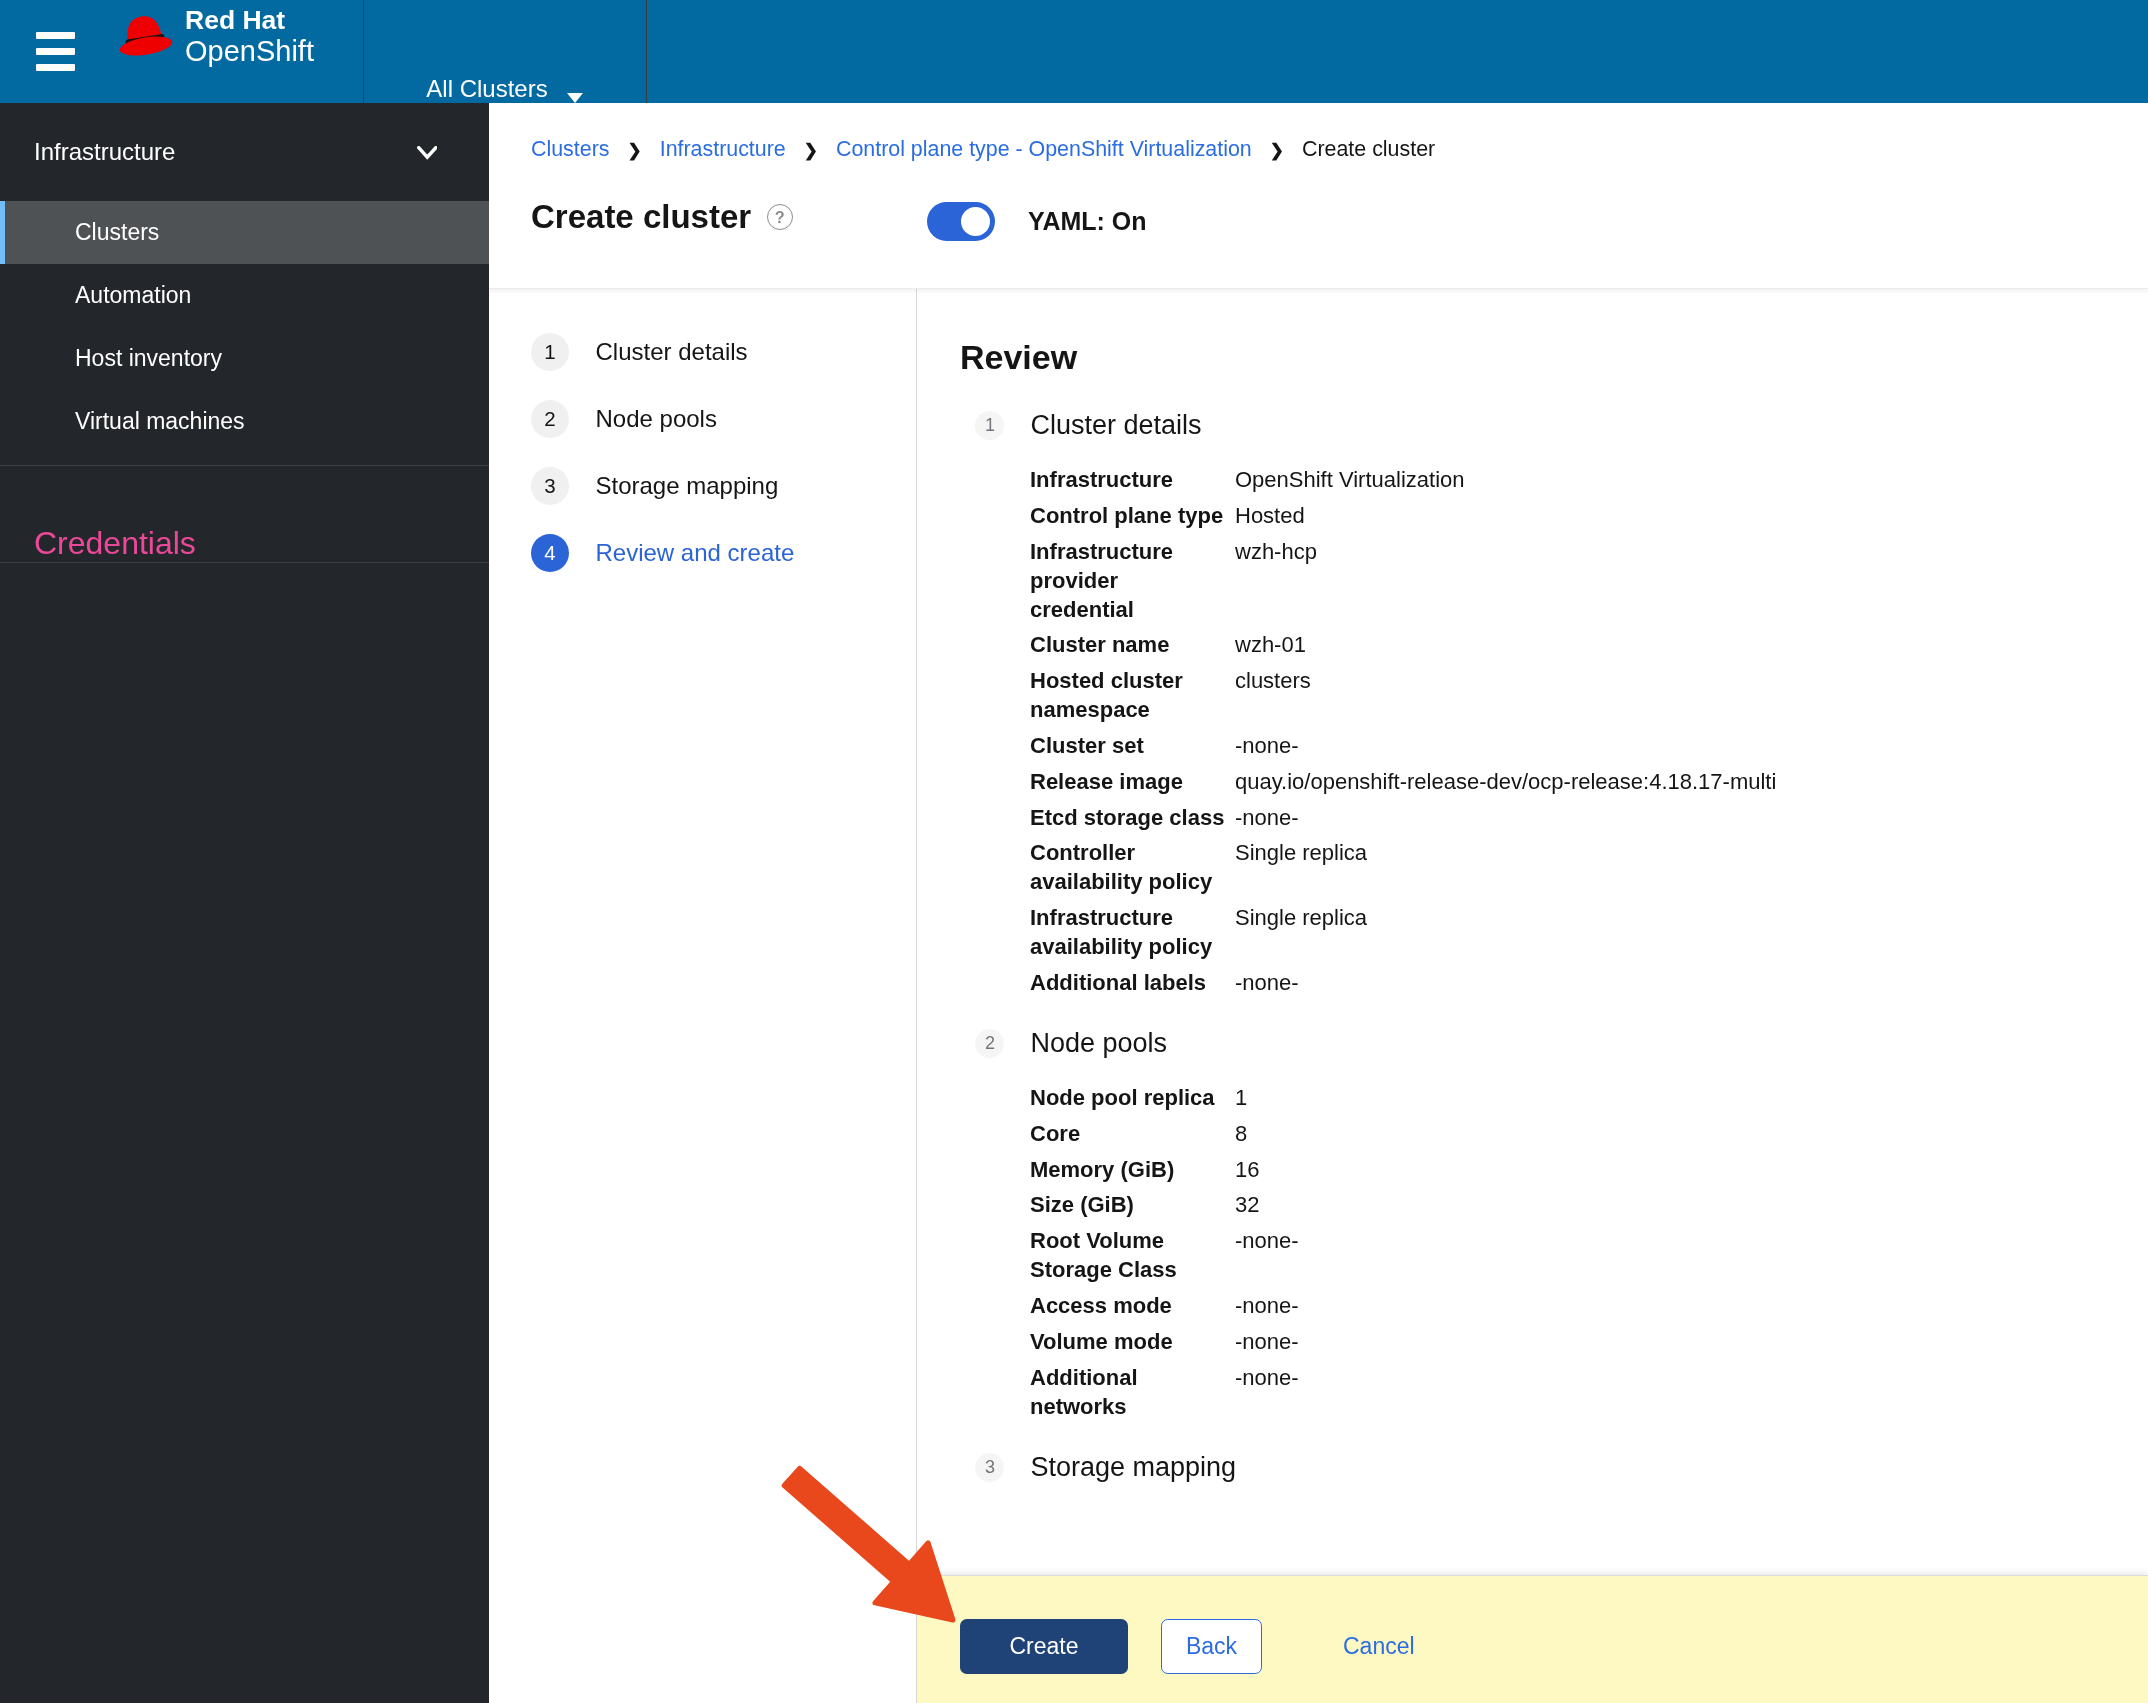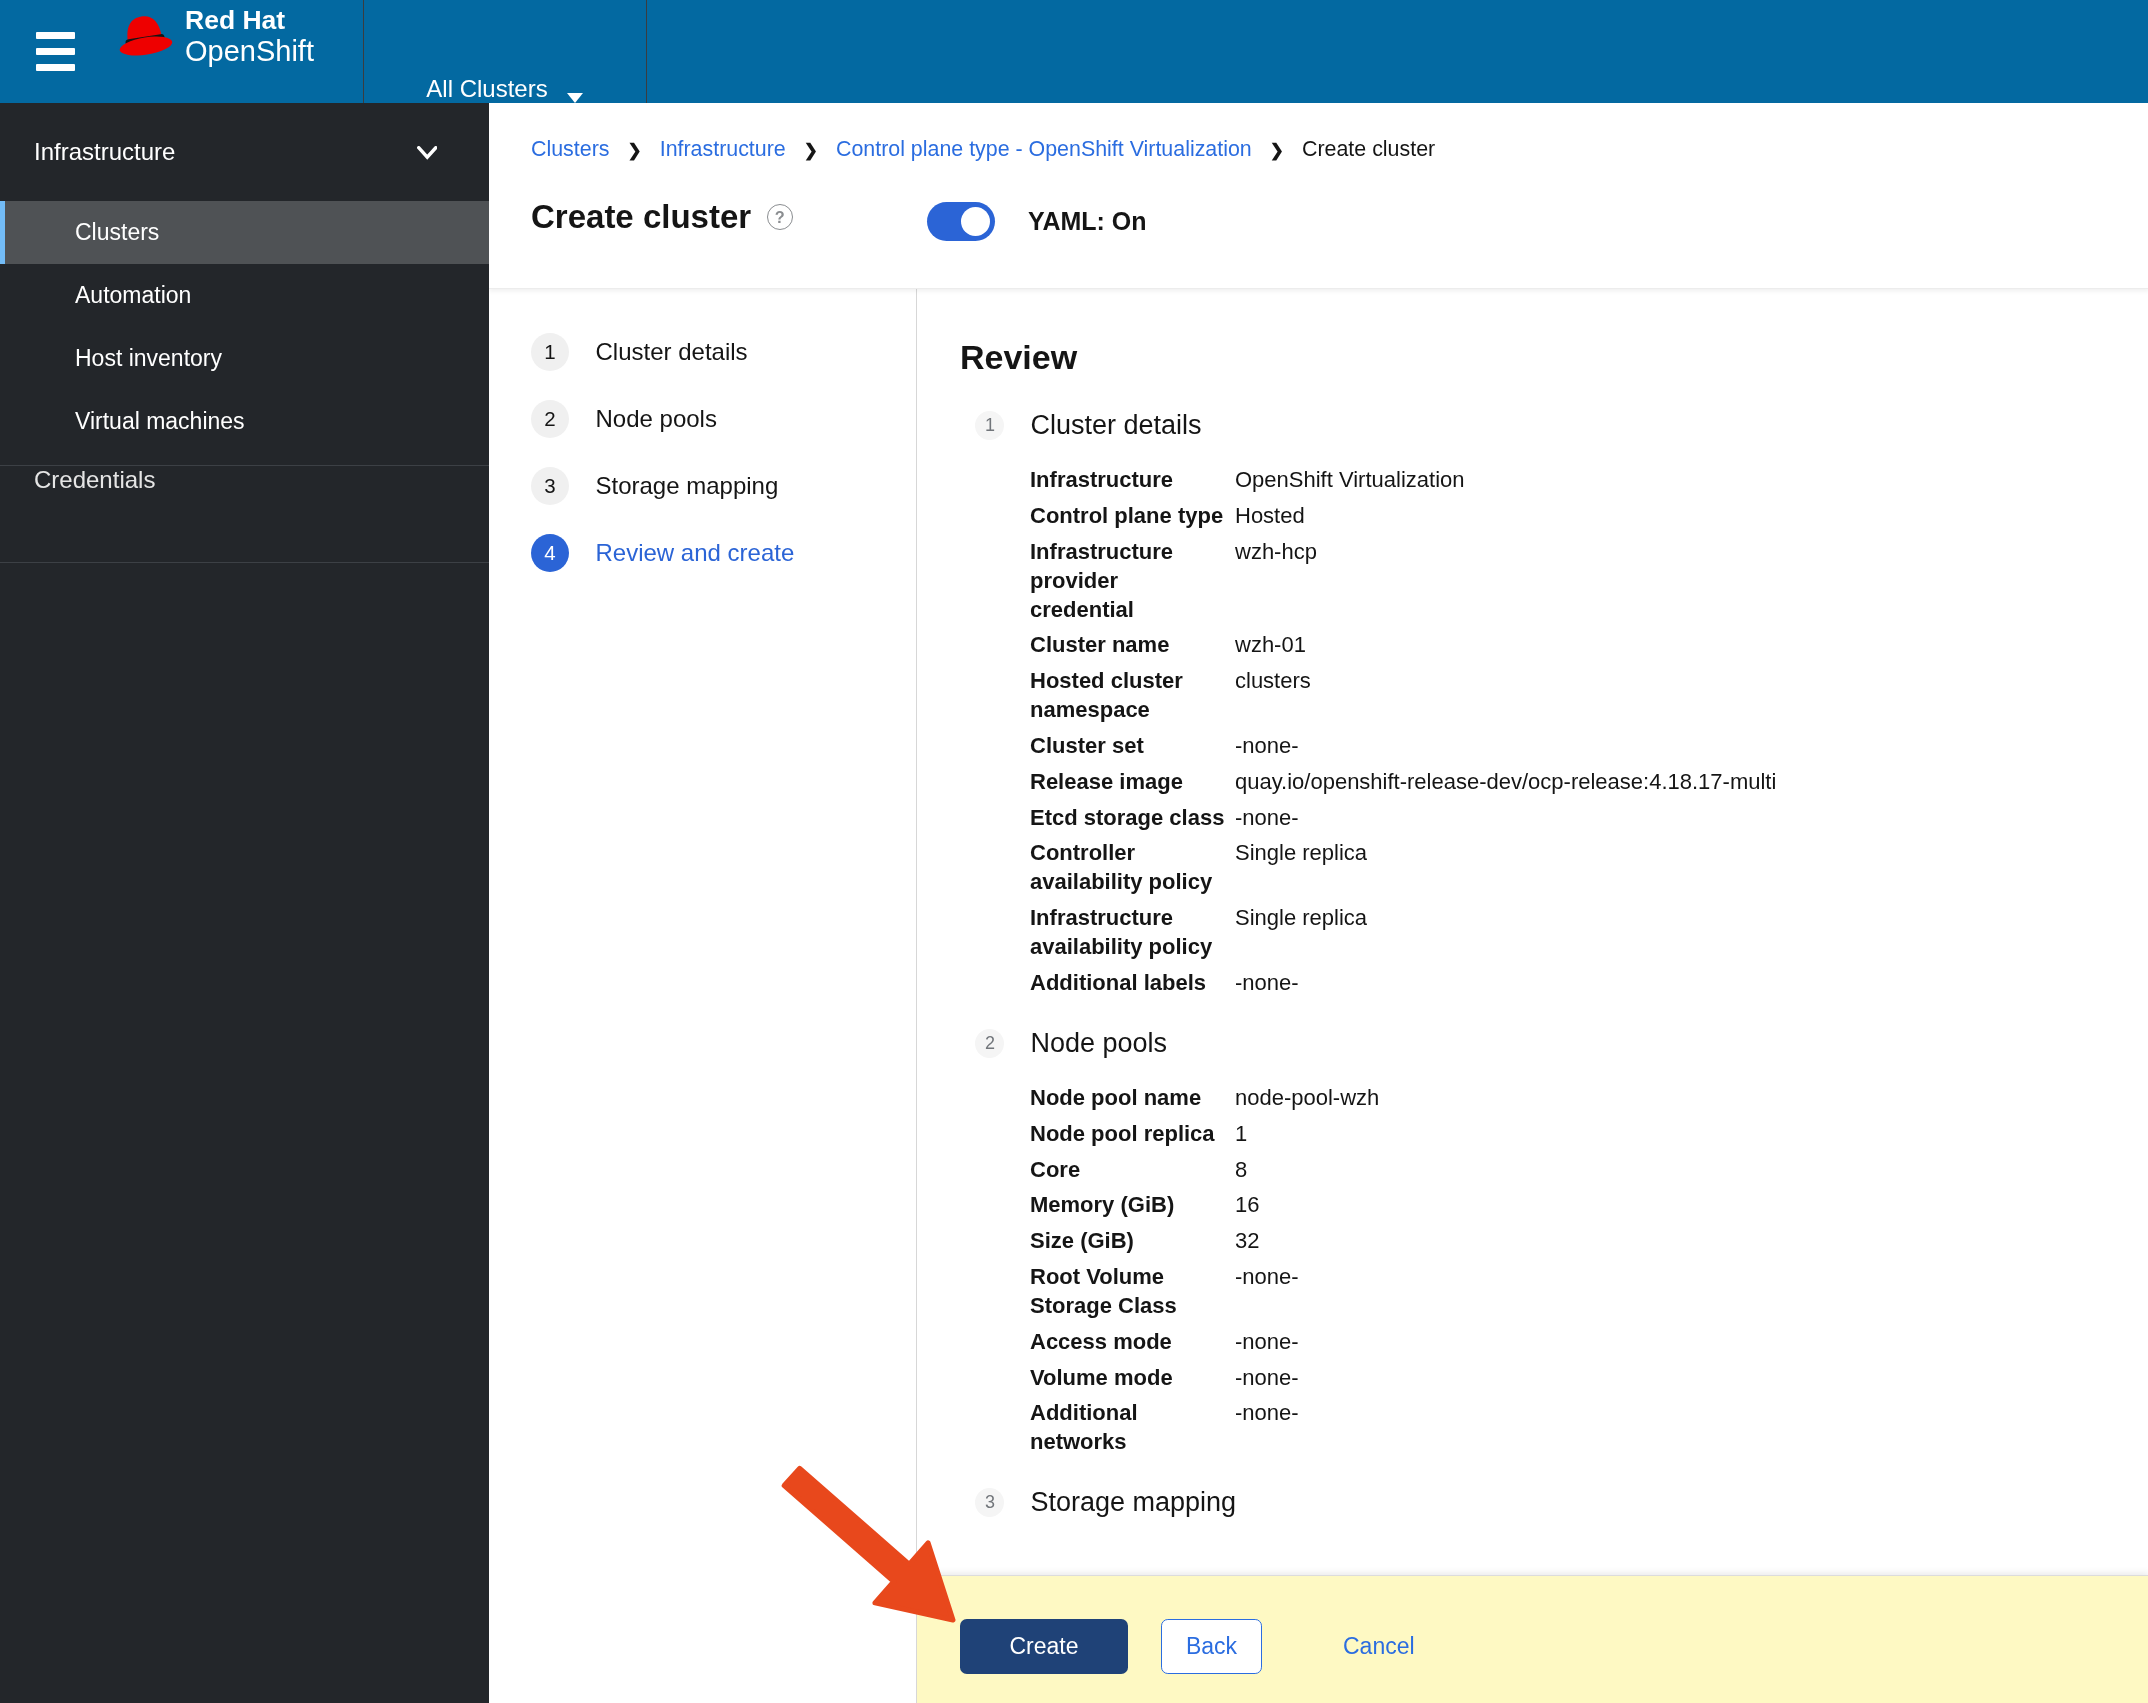--- a/index.html
+++ b/index.html
@@ -26,22 +26,22 @@
 
   
   .sidebar { position:absolute; left:0; top:103px; width:489px; height:1601px; background:#23262a; z-index:4; }
   .nav-group-header { height:98px; display:flex; align-items:center; justify-content:space-between;
                       padding:0 52px 0 34px; color:#fff; font-size:24px; cursor:pointer; }
   .nav-items { list-style:none; margin:0; padding:0; }
   .nav-items li { height:63px; display:flex; align-items:center; padding-left:75px;
                   color:#ffffff; font-size:23px; cursor:pointer; }
   .nav-items li.current { background:#4f5255; border-left:5.1px solid #73bcf7; padding-left:70px; }
   .sidebar-divider { height:0.9px; background:#3c4045; margin-top:12px; }
-  .credentials-header { height:96px; display:flex; align-items:flex-start; padding:0 34px;
-                        color:#e5e5e5; font-size:24px; cursor:pointer; }
+  .credentials-header { height:96px; display:flex; align-items:flex-end; padding:0 34px;
+                        color:#ec4899; font-size:32px; cursor:pointer; }
 
   
   .main-header { position:absolute; left:489px; top:103px; width:1660px; height:186px; background:#fff;
                  border-bottom:0.9px solid #ececec; box-shadow:0 2.6px 4.3px rgba(3,3,3,.06);
                  padding-left:42px; z-index:3; }
   .breadcrumb { margin-top:34px; display:flex; align-items:center; gap:18px; font-size:21.4px; }
   .breadcrumb a { color:#2b6de0; text-decoration:none; cursor:pointer; }
   .crumb-sep { color:#151515; font-size:17px; font-weight:700; transform:translateY(0.9px); }
   .crumb-current { color:#151515; }
   .title-row { margin-top:36px; display:flex; align-items:center; }
@@ -238,24 +238,20 @@
             </div>
           </div>
         </div>
         <div class="section">
           <div class="sec-head">
             <span class="sec-num">2</span>
             <h2 class="sec-title">Node pools</h2>
           </div>
           <div class="kv-list">
             <div class="kv-row">
-              <span class="kv-label">Node pool name</span>
-              <span class="kv-value">node-pool-wzh</span>
-            </div>
-            <div class="kv-row">
               <span class="kv-label">Node pool replica</span>
               <span class="kv-value">1</span>
             </div>
             <div class="kv-row">
               <span class="kv-label">Core</span>
               <span class="kv-value">8</span>
             </div>
             <div class="kv-row">
               <span class="kv-label">Memory (GiB)</span>
               <span class="kv-value">16</span>

